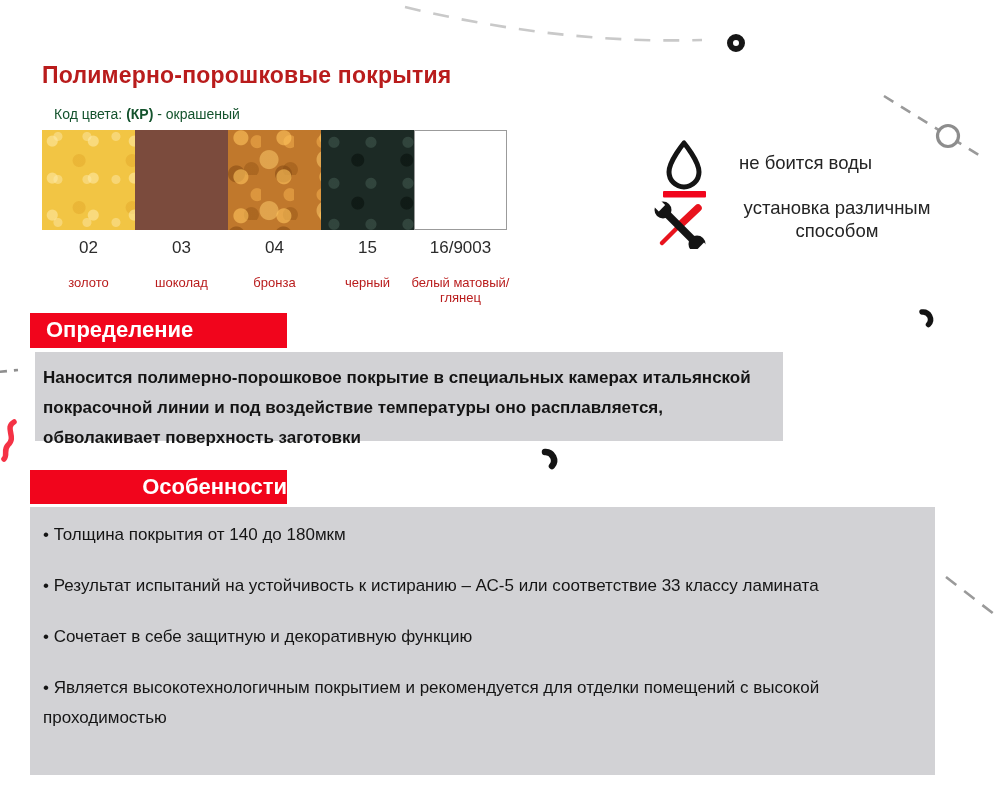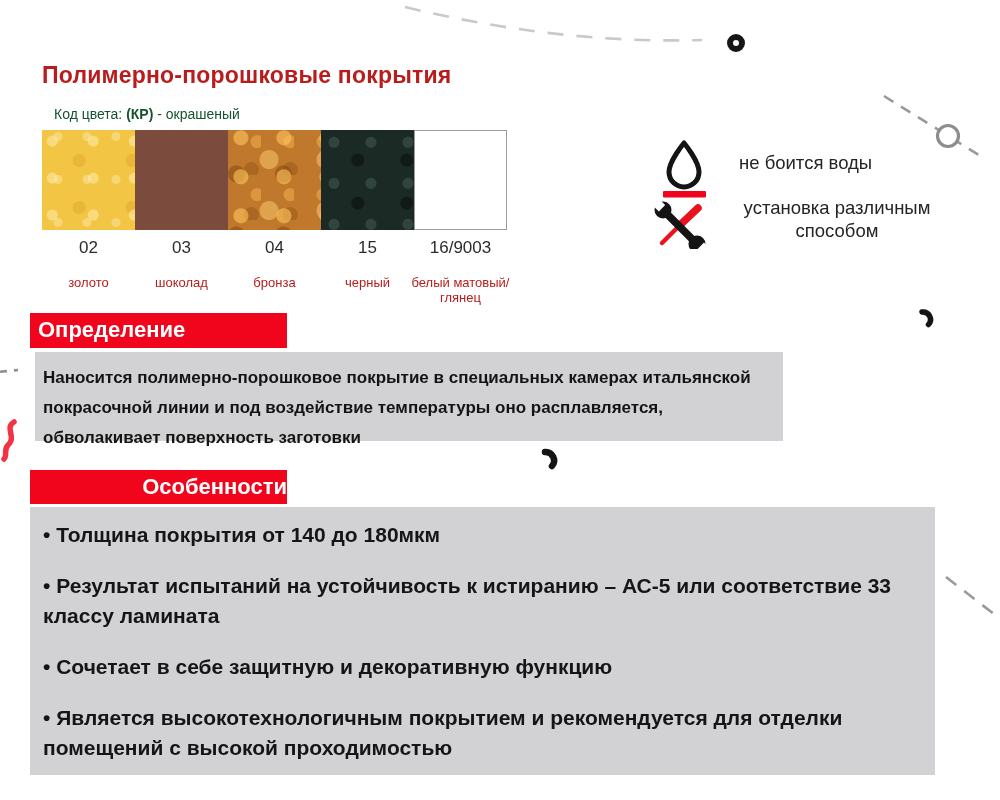--- a/index.html
+++ b/index.html
@@ -43,29 +43,29 @@
   
   .benefit-label{position:absolute;font-size:18.5px;line-height:23px;color:#242424;}
   .benefit-label.l1{left:727px;top:151px;margin-left:12px;}
   .benefit-label.l2{left:712px;top:196px;width:250px;text-align:center;}
   .benefit-svg{position:absolute;}
   .benefit-svg.s1{left:661px;top:139px;}
   .benefit-svg.s2{left:652px;top:201px;}
 
   
   .section-bar{position:absolute;left:30px;width:257px;box-sizing:border-box;
-    padding-left:8px;color:#ffffff;font-weight:bold;font-size:22px;}
+    padding-left:16px;color:#ffffff;font-weight:bold;font-size:22px;}
   .bar-definition{top:313px;height:35px;line-height:34px;}
   .bar-features{top:470px;height:34px;line-height:33px;text-align:right;}
   .panel{position:absolute;box-sizing:border-box;color:#141414;}
   .panel-definition{left:35px;top:352px;width:748px;height:89px;
     padding:11px 26px 0 8px;font-size:17px;line-height:30px;font-weight:600;}
   .panel-features{left:30px;top:507px;width:905px;height:268px;
     padding:13px 28px 0 13px;}
-  .bullet{margin:0 0 21px 0;font-size:21px;line-height:30px;font-weight:bold;color:#151515;}
+  .bullet{margin:0 0 21px 0;font-size:17px;line-height:30px;font-weight:normal;color:#151515;}
   .bullet::before{content:"• ";}
 </style>
 </head>
 <body>
 
 <div class="canvas">
 
   <svg class="deco" viewBox="0 0 1000 800">
     <path d="M405,7 C500,30 600,43 702,40" fill="none" stroke="#c9c9c9" stroke-width="2.6" stroke-dasharray="16 13"></path>
     <circle cx="736" cy="43" r="6" fill="none" stroke="#161616" stroke-width="6"></circle>

